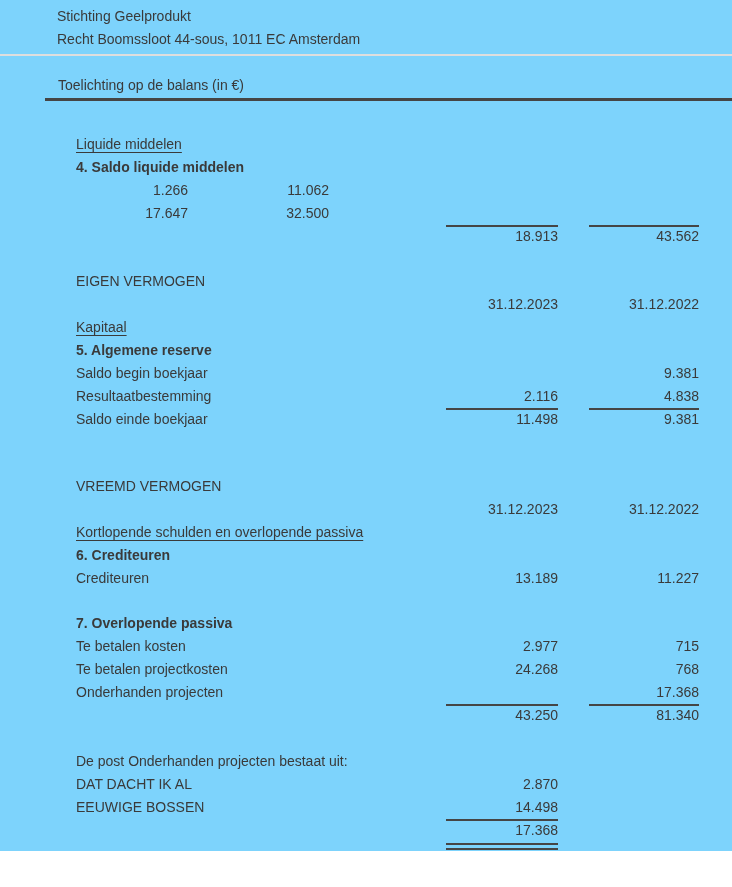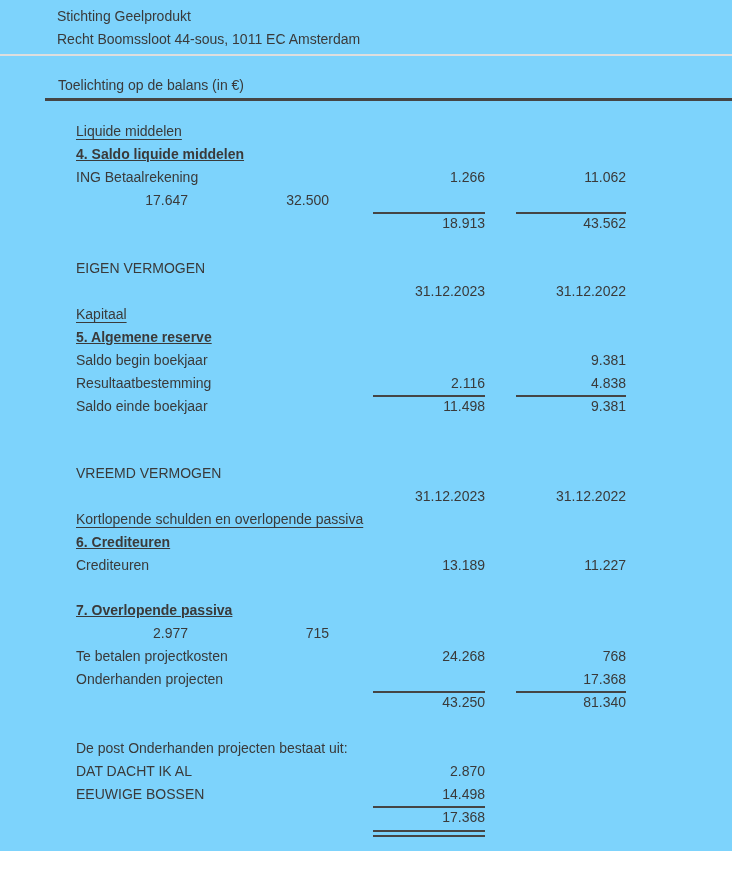--- a/index.html
+++ b/index.html
@@ -36,23 +36,23 @@
   }
   .rule-thick {
     margin-left: 45px;
     margin-top: 1px;
     height: 3px;
     width: 687px;
     background: var(--rule-dark, #414141);
   }
   
   .table {
-    margin-top: 19px;
+    margin-top: 32px;
     padding-left: 76px;
-    padding-right: 106px;
+    padding-right: 33px;
   }
   .row {
     display: flex;
     height: 23px;
     line-height: 23px;
   }
   .lbl { flex: 1; white-space: nowrap; }
   .v1 { width: 112px; text-align: right; position: relative; white-space: nowrap; }
   .v2 { width: 141px; text-align: right; position: relative; white-space: nowrap; }
   .v1.rule::before {
@@ -63,21 +63,21 @@
     border-top: 2px solid var(--rule-dark, #4a4a4a);
   }
   .v2.rule::before {
     content: "";
     position: absolute;
     top: 0; right: 0;
     width: 110px;
     border-top: 2px solid var(--rule-dark, #4a4a4a);
   }
   .underline { text-decoration: underline; text-underline-offset: 3px; }
-  .bold { font-weight: 700; text-decoration: underline; }
+  .bold { font-weight: 700; }
   .dbl {
     height: 3px;
     margin-top: 1px;
     border-top: 2px solid var(--rule-dark, #4a4a4a);
     border-bottom: 2px solid var(--rule-dark, #4a4a4a);
   }
   .dbl-row { height: 10px; }
   .spacer { width: 100%; }
 </style>
 </head>
@@ -96,21 +96,20 @@
         <span class="lbl underline">Liquide middelen</span>
         <span class="v1"></span>
         <span class="v2"></span>
       </div>
       <div class="row">
         <span class="lbl bold">4. Saldo liquide middelen</span>
         <span class="v1"></span>
         <span class="v2"></span>
       </div>
       <div class="row">
-        <span class="lbl">ING Betaalrekening</span>
         <span class="v1">1.266</span>
         <span class="v2">11.062</span>
       </div>
       <div class="row">
         <span class="v1">17.647</span>
         <span class="v2">32.500</span>
       </div>
       <div class="row">
         <span class="lbl"></span>
         <span class="v1 rule">18.913</span>
@@ -177,20 +176,21 @@
         <span class="v1">13.189</span>
         <span class="v2">11.227</span>
       </div>
       <div class="spacer" style="height: 22px;"></div>
       <div class="row">
         <span class="lbl bold">7. Overlopende passiva</span>
         <span class="v1"></span>
         <span class="v2"></span>
       </div>
       <div class="row">
+        <span class="lbl">Te betalen kosten</span>
         <span class="v1">2.977</span>
         <span class="v2">715</span>
       </div>
       <div class="row">
         <span class="lbl">Te betalen projectkosten</span>
         <span class="v1">24.268</span>
         <span class="v2">768</span>
       </div>
       <div class="row">
         <span class="lbl">Onderhanden projecten</span>

